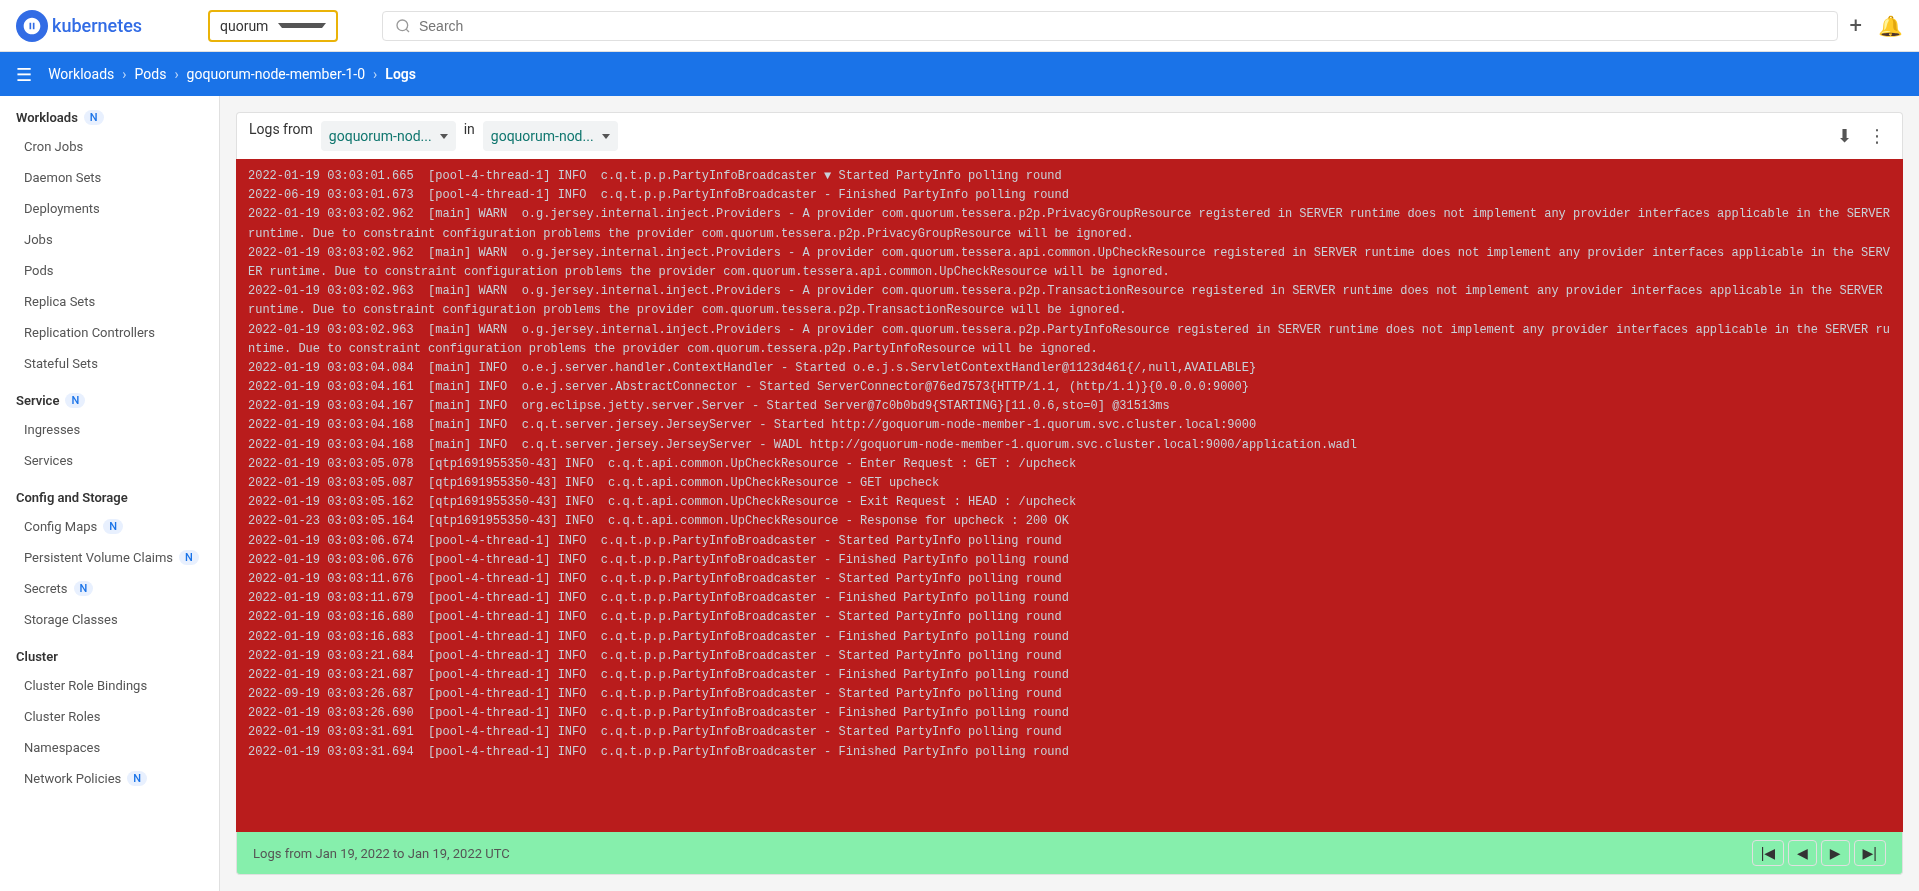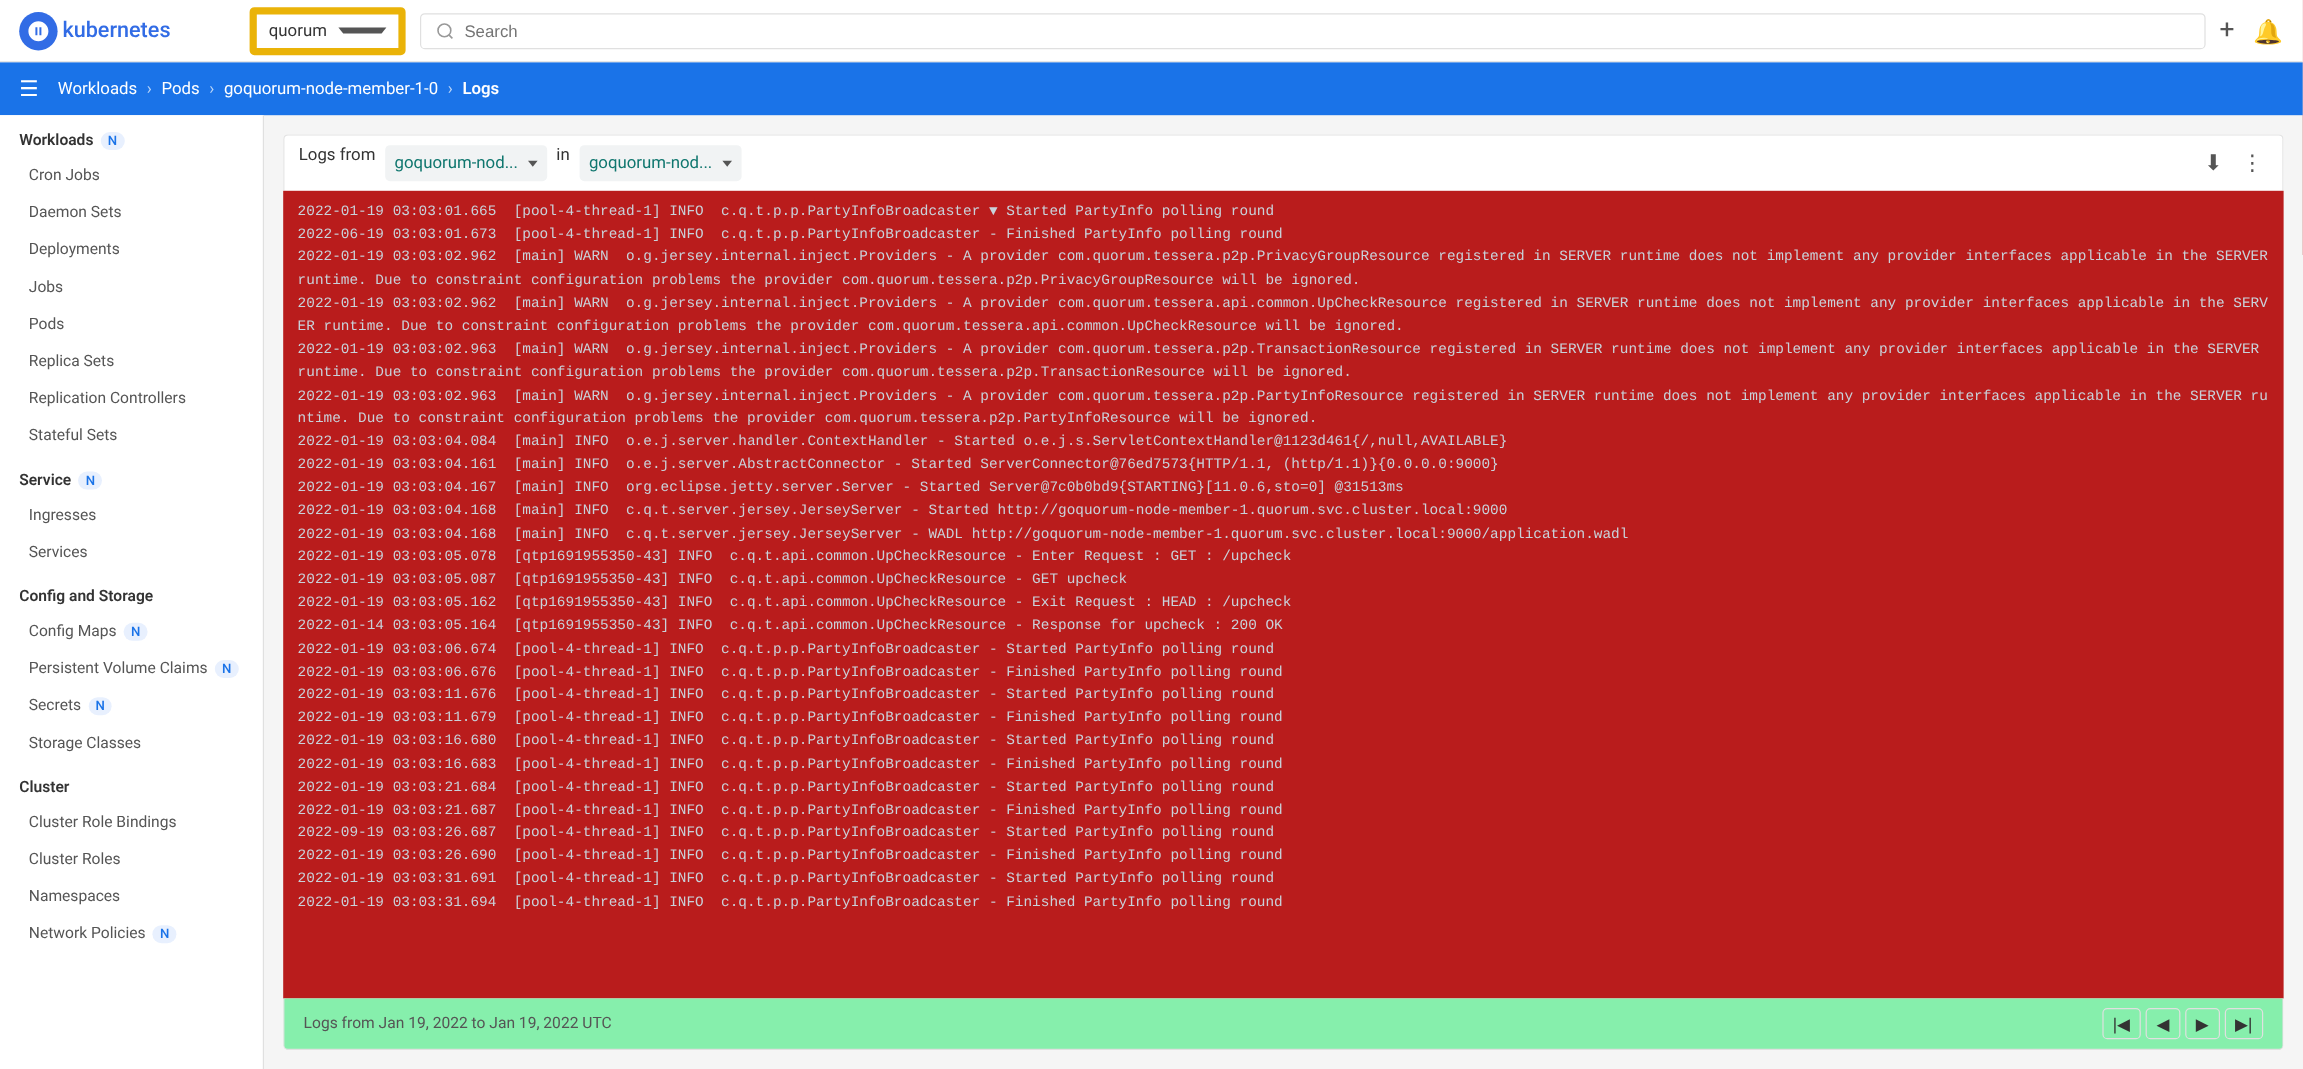--- a/index.html
+++ b/index.html
@@ -9,28 +9,28 @@
     .topbar {
       display: flex; align-items: center; height: 52px;
       background: #fff; border-bottom: 1px solid #e0e0e0;
       padding: 0 16px; gap: 12px;
     }
     .logo-area { display: flex; align-items: center; gap: 4px; min-width: 180px; }
     .logo-circle { width: 32px; height: 32px; border-radius: 50%; background: #326ce5; display: flex; align-items: center; justify-content: center; }
     .logo-text { font-size: 18px; font-weight: 500; color: #326ce5; }
     .cluster-select {
       display: flex; align-items: center; gap: 6px;
-      border: 6px solid #eab308; border-radius: 4px;
+      border: 2px solid #eab308; border-radius: 4px;
       padding: 6px 10px; background: #fff; cursor: pointer; min-width: 130px;
     }
     .cluster-select span { font-size: 14px; color: #333; flex: 1; }
     .search-bar {
       flex: 1; display: flex; align-items: flex-start; gap: 8px;
       border: 1px solid #e0e0e0; border-radius: 4px;
-      padding: 6px 12px; background: #fff;
+      padding: 6px 12px; background: #fff; margin-left: 32px;
     }
     .search-bar input { border: none; outline: none; font-size: 14px; color: #333; width: 100%; background: transparent; }
     .topbar-actions { display: flex; align-items: center; gap: 16px; margin-left: auto; }
 
     
     .breadcrumb-bar {
       display: flex; align-items: center; height: 44px;
       background: #1a73e8; padding: 0 16px; gap: 8px;
     }
     .breadcrumb-bar .menu-icon { color: #fff; font-size: 18px; margin-right: 8px; cursor: pointer; }
@@ -254,21 +254,21 @@
         <div class="log-line">2022-01-19 03:03:02.963  [main] WARN  o.g.jersey.internal.inject.Providers - A provider com.quorum.tessera.p2p.TransactionResource registered in SERVER runtime does not implement any provider interfaces applicable in the SERVER runtime. Due to constraint configuration problems the provider com.quorum.tessera.p2p.TransactionResource will be ignored.</div>
         <div class="log-line">2022-01-19 03:03:02.963  [main] WARN  o.g.jersey.internal.inject.Providers - A provider com.quorum.tessera.p2p.PartyInfoResource registered in SERVER runtime does not implement any provider interfaces applicable in the SERVER runtime. Due to constraint configuration problems the provider com.quorum.tessera.p2p.PartyInfoResource will be ignored.</div>
         <div class="log-line">2022-01-19 03:03:04.084  [main] INFO  o.e.j.server.handler.ContextHandler - Started o.e.j.s.ServletContextHandler@1123d461{/,null,AVAILABLE}</div>
         <div class="log-line">2022-01-19 03:03:04.161  [main] INFO  o.e.j.server.AbstractConnector - Started ServerConnector@76ed7573{HTTP/1.1, (http/1.1)}{0.0.0.0:9000}</div>
         <div class="log-line">2022-01-19 03:03:04.167  [main] INFO  org.eclipse.jetty.server.Server - Started Server@7c0b0bd9{STARTING}[11.0.6,sto=0] @31513ms</div>
         <div class="log-line">2022-01-19 03:03:04.168  [main] INFO  c.q.t.server.jersey.JerseyServer - Started http://goquorum-node-member-1.quorum.svc.cluster.local:9000</div>
         <div class="log-line">2022-01-19 03:03:04.168  [main] INFO  c.q.t.server.jersey.JerseyServer - WADL http://goquorum-node-member-1.quorum.svc.cluster.local:9000/application.wadl</div>
         <div class="log-line">2022-01-19 03:03:05.078  [qtp1691955350-43] INFO  c.q.t.api.common.UpCheckResource - Enter Request : GET : /upcheck</div>
         <div class="log-line">2022-01-19 03:03:05.087  [qtp1691955350-43] INFO  c.q.t.api.common.UpCheckResource - GET upcheck</div>
         <div class="log-line">2022-01-19 03:03:05.162  [qtp1691955350-43] INFO  c.q.t.api.common.UpCheckResource - Exit Request : HEAD : /upcheck</div>
-        <div class="log-line">2022-01-14 03:03:05.164  [qtp1691955350-43] INFO  c.q.t.api.common.UpCheckResource - Response for upcheck : 200 OK</div>
+        <div class="log-line">2022-01-23 03:03:05.164  [qtp1691955350-43] INFO  c.q.t.api.common.UpCheckResource - Response for upcheck : 200 OK</div>
         <div class="log-line">2022-01-19 03:03:06.674  [pool-4-thread-1] INFO  c.q.t.p.p.PartyInfoBroadcaster - Started PartyInfo polling round</div>
         <div class="log-line">2022-01-19 03:03:06.676  [pool-4-thread-1] INFO  c.q.t.p.p.PartyInfoBroadcaster - Finished PartyInfo polling round</div>
         <div class="log-line">2022-01-19 03:03:11.676  [pool-4-thread-1] INFO  c.q.t.p.p.PartyInfoBroadcaster - Started PartyInfo polling round</div>
         <div class="log-line">2022-01-19 03:03:11.679  [pool-4-thread-1] INFO  c.q.t.p.p.PartyInfoBroadcaster - Finished PartyInfo polling round</div>
         <div class="log-line">2022-01-19 03:03:16.680  [pool-4-thread-1] INFO  c.q.t.p.p.PartyInfoBroadcaster - Started PartyInfo polling round</div>
         <div class="log-line">2022-01-19 03:03:16.683  [pool-4-thread-1] INFO  c.q.t.p.p.PartyInfoBroadcaster - Finished PartyInfo polling round</div>
         <div class="log-line">2022-01-19 03:03:21.684  [pool-4-thread-1] INFO  c.q.t.p.p.PartyInfoBroadcaster - Started PartyInfo polling round</div>
         <div class="log-line">2022-01-19 03:03:21.687  [pool-4-thread-1] INFO  c.q.t.p.p.PartyInfoBroadcaster - Finished PartyInfo polling round</div>
         <div class="log-line">2022-09-19 03:03:26.687  [pool-4-thread-1] INFO  c.q.t.p.p.PartyInfoBroadcaster - Started PartyInfo polling round</div>
         <div class="log-line">2022-01-19 03:03:26.690  [pool-4-thread-1] INFO  c.q.t.p.p.PartyInfoBroadcaster - Finished PartyInfo polling round</div>

